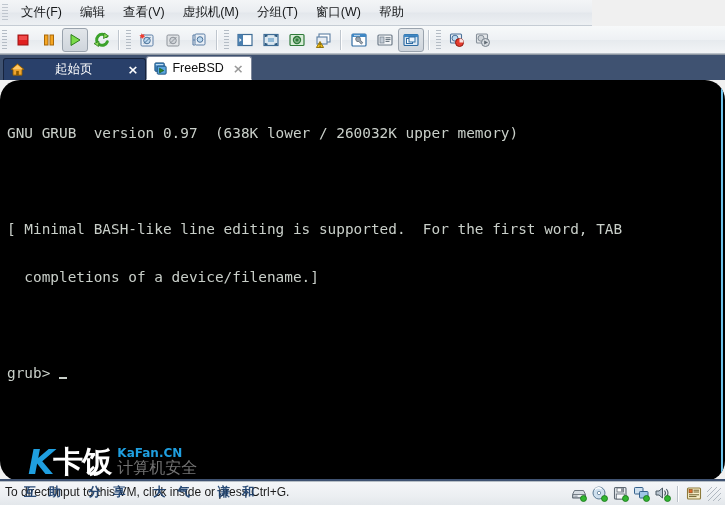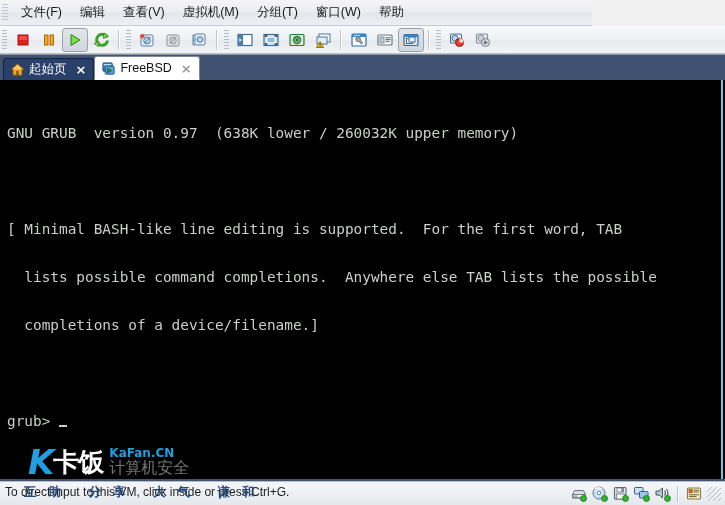--- a/index.html
+++ b/index.html
@@ -97,20 +97,21 @@
     cursor: default;
     position: relative;
   }
   .tab.inactive {
     background: #29406a;
     color: #ffffff;
     border: 1px solid #16233d;
     border-bottom: none;
     border-top-left-radius: 3px;
     border-top-right-radius: 3px;
+    gap: 26px;
   }
   .tab.active {
     background: #ffffff;
     color: #111111;
     border: 1px solid #7d879a;
     border-bottom: 1px solid #ffffff;
     height: 24px;
     margin-top: 14px;
     border-top-left-radius: 3px;
     border-top-right-radius: 3px;
@@ -126,20 +127,21 @@
   }
   .tab.inactive .tab-close { color: #ffffff; }
   .tab.active .tab-close { color: #999999; }
 
   
   .vm-screen {
     position: absolute; left: 0; top: 80px;
     width: 725px; height: 401px;
     background: #000000;
     overflow: hidden;
+    border-radius: 20px;
   }
   .vm-right-line {
     position: absolute; right: 2px; top: 0;
     width: 2px; height: 401px;
     background: #6ec2ea;
   }
   .grub-text {
     position: absolute;
     left: 7px; top: 13px;
     color: #c9cfc9;
@@ -169,21 +171,21 @@
     font-family: "DejaVu Sans", sans-serif;
     font-size: 34px;
     font-weight: bold;
     font-style: italic;
     color: #1f9fe0;
     line-height: 1;
     letter-spacing: -2px;
   }
   .wm-cn {
     font-family: "DejaVu Sans", sans-serif;
-    font-size: 26px;
+    font-size: 30px;
     font-weight: bold;
     color: #ffffff;
     line-height: 1;
     margin-left: 1px;
     letter-spacing: -1px;
   }
   .wm-stack {
     margin-left: 6px;
     display: flex; flex-direction: column; justify-content: flex-start;
     line-height: 1.05;
@@ -462,21 +464,20 @@
     </div>
   </div>
 
   <div class="vm-screen">
     <div class="vm-right-line"></div>
 
     <div class="grub-text">
       <div class="grub-line">GNU GRUB  version 0.97  (638K lower / 260032K upper memory)</div>
       <div class="grub-spacer"></div>
       <div class="grub-line">[ Minimal BASH-like line editing is supported.  For the first word, TAB</div>
-      <div class="grub-line">  lists possible command completions.  Anywhere else TAB lists the possible</div>
       <div class="grub-line">  completions of a device/filename.]</div>
       <div class="grub-spacer"></div>
       <div class="grub-line"><span>grub&gt; </span><span class="cursor-block"></span></div>
     </div>
 
     <div class="watermark">
       <span class="wm-k">K</span>
       <span class="wm-cn">卡饭</span>
       <span class="wm-stack">
         <span class="l1">KaFan.CN</span>

